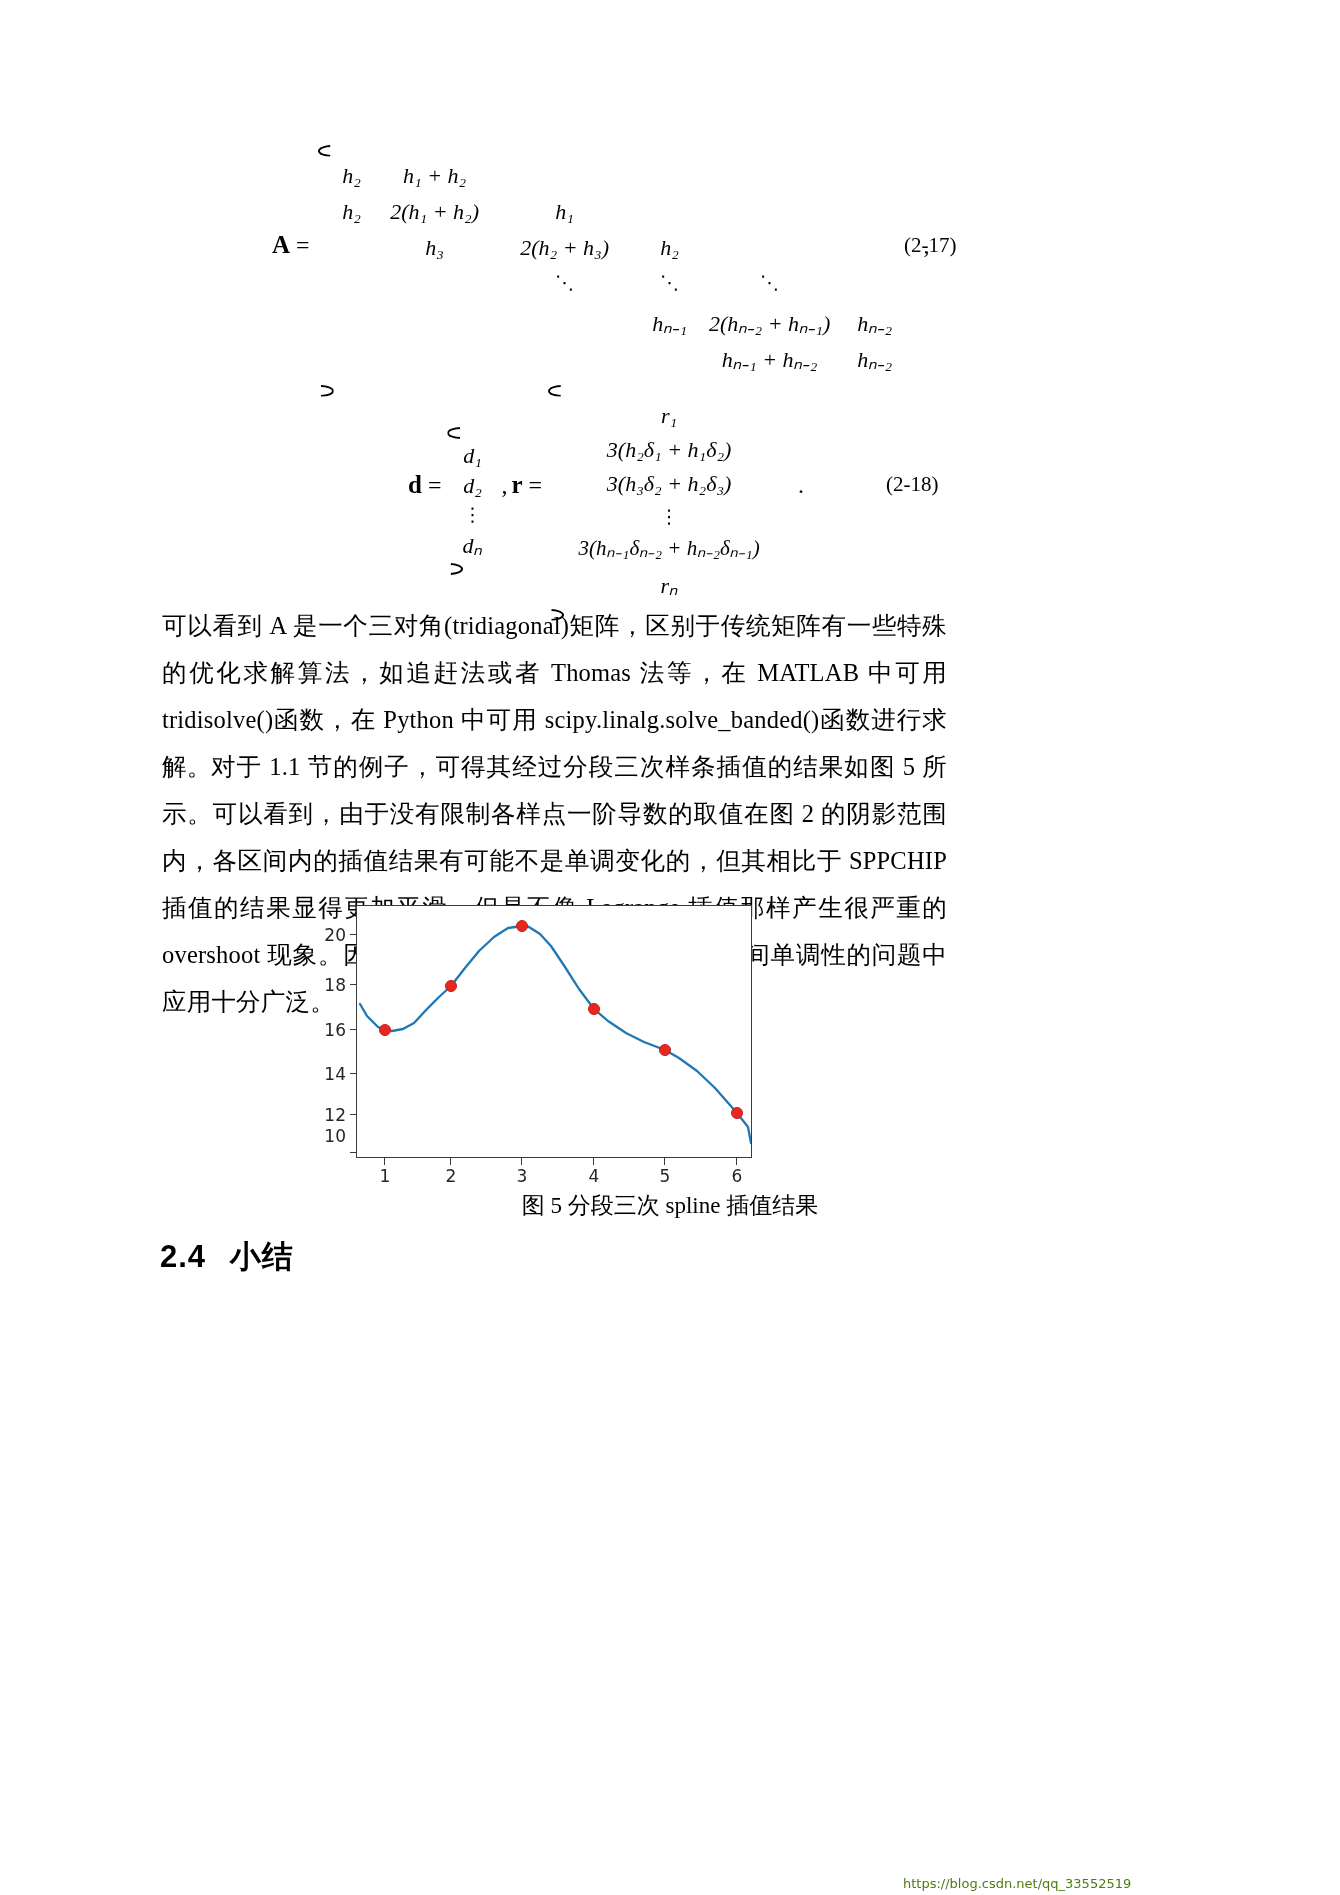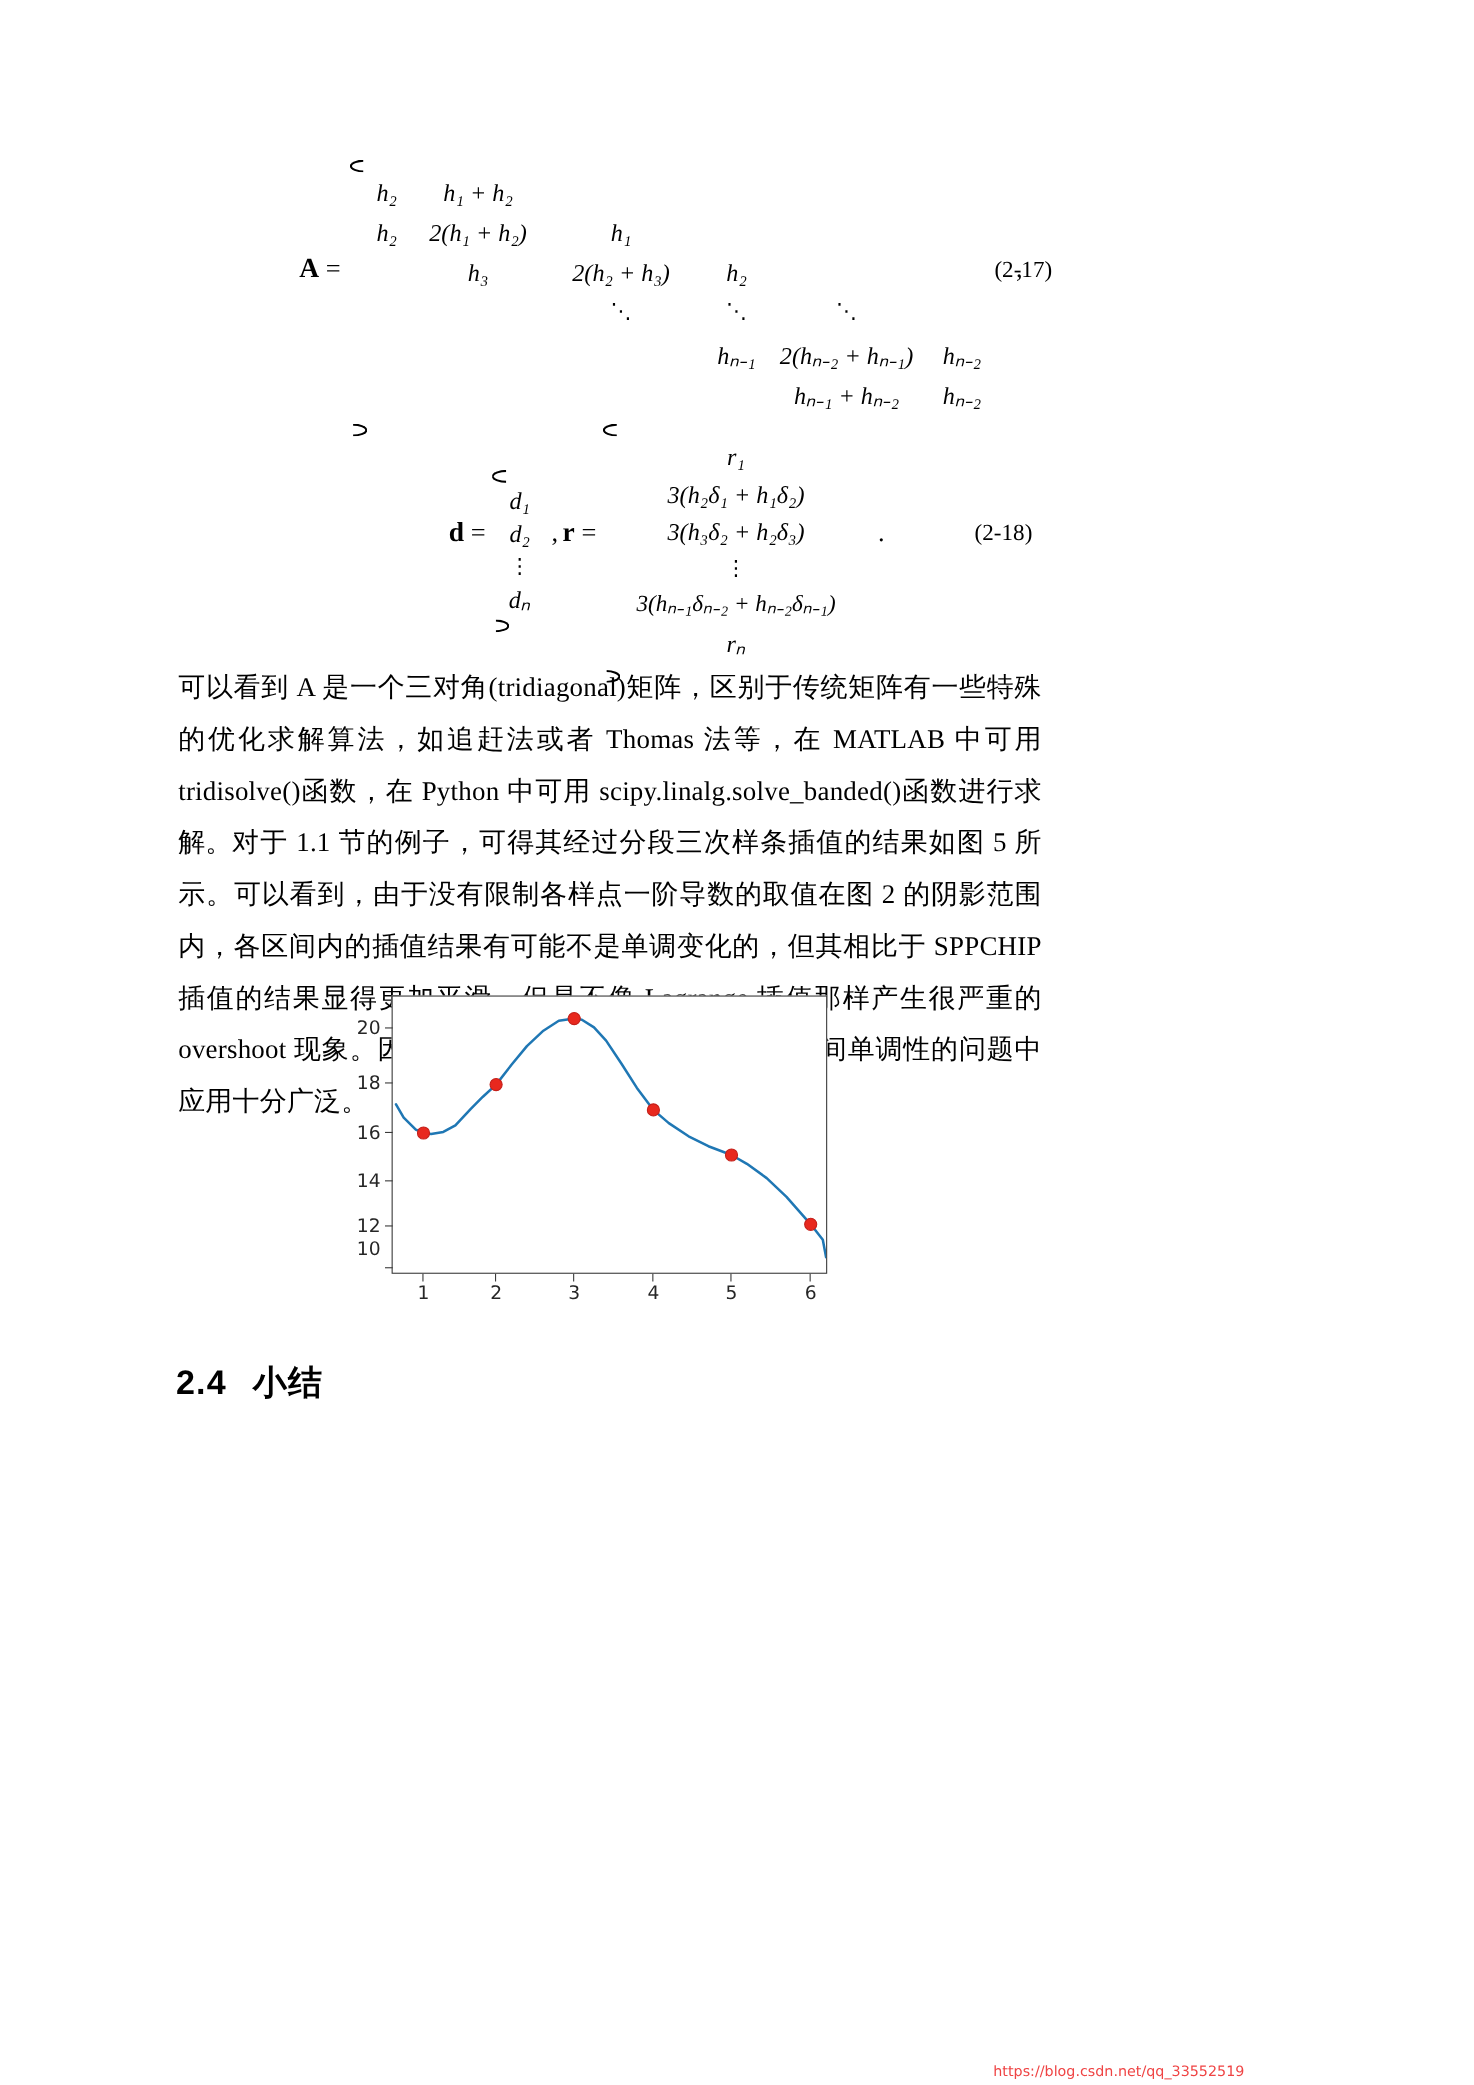--- a/index.html
+++ b/index.html
@@ -74,21 +74,21 @@
     position:absolute;
     font-size:31px;
     font-weight:bold;
     font-family:"Liberation Sans", sans-serif;
     letter-spacing:1px;
   }
 
   .watermark {
     position:absolute;
     font-size:13px;
-    color:#ef4444;
+    color:#4d7c0f;
     font-family:"DejaVu Sans", sans-serif;
   }
 </style>
 </head>
 <body>
 
 <div class="page">
 
   <div class="eq-block" style="left:272px; top:140px; width:600px; height:210px;">
     <span class="mathbold" style="font-size:25px; margin-right:6px;">A</span>
@@ -253,20 +253,21 @@
     <div class="tickmark" style="left:263px; top:258px; width:1px; height:7px;"></div>
     <div class="xtick-label" style="left:253px; top:266px; width:22px; text-align:center;">4</div>
 
     <div class="tickmark" style="left:334px; top:258px; width:1px; height:7px;"></div>
     <div class="xtick-label" style="left:324px; top:266px; width:22px; text-align:center;">5</div>
 
     <div class="tickmark" style="left:406px; top:258px; width:1px; height:7px;"></div>
     <div class="xtick-label" style="left:396px; top:266px; width:22px; text-align:center;">6</div>
   </div>
 
+  <div class="caption" style="left:0; top:1190px;">图 5  分段三次 spline 插值结果</div>
 
   <div class="heading" style="left:160px; top:1236px;">
     <span>2.4</span>
     <span style="margin-left:14px;">小结</span>
   </div>
 
 
   <div class="watermark" style="left:903px; top:1876px;">https://blog.csdn.net/qq_33552519</div>
 
 </div>

